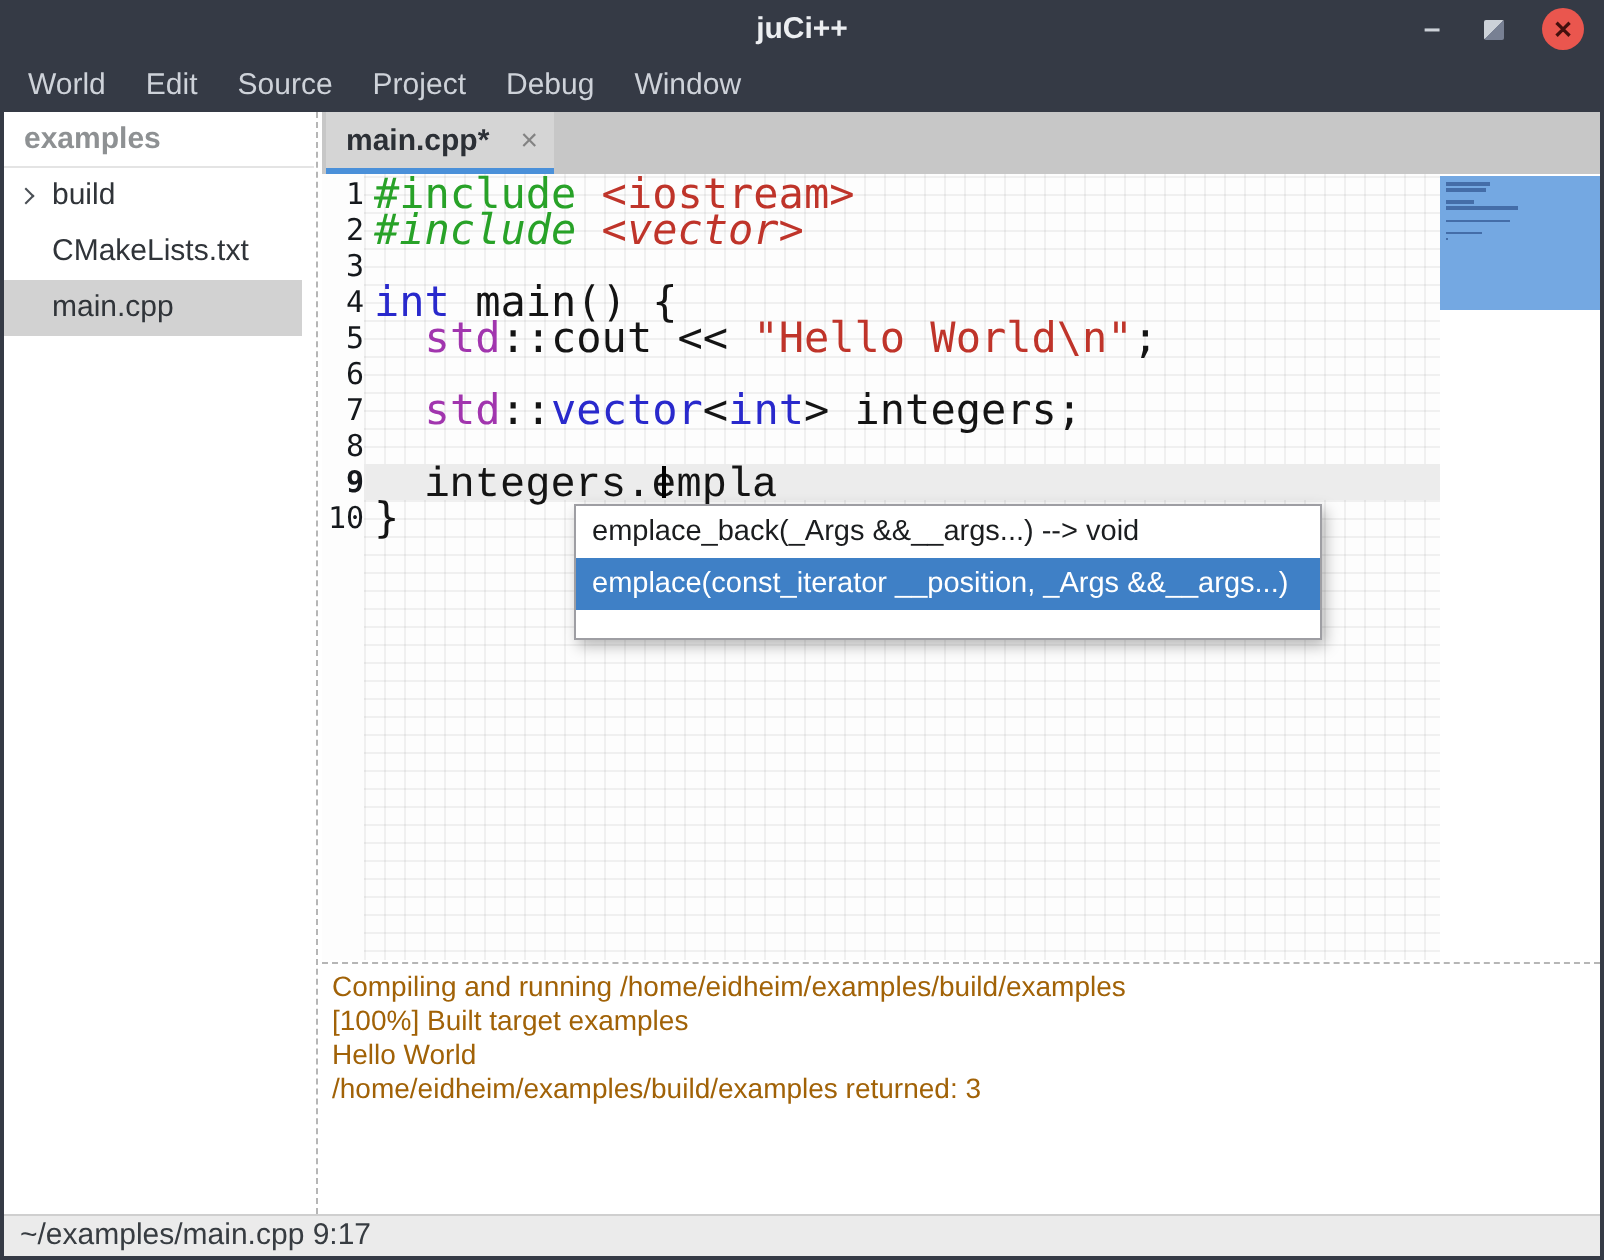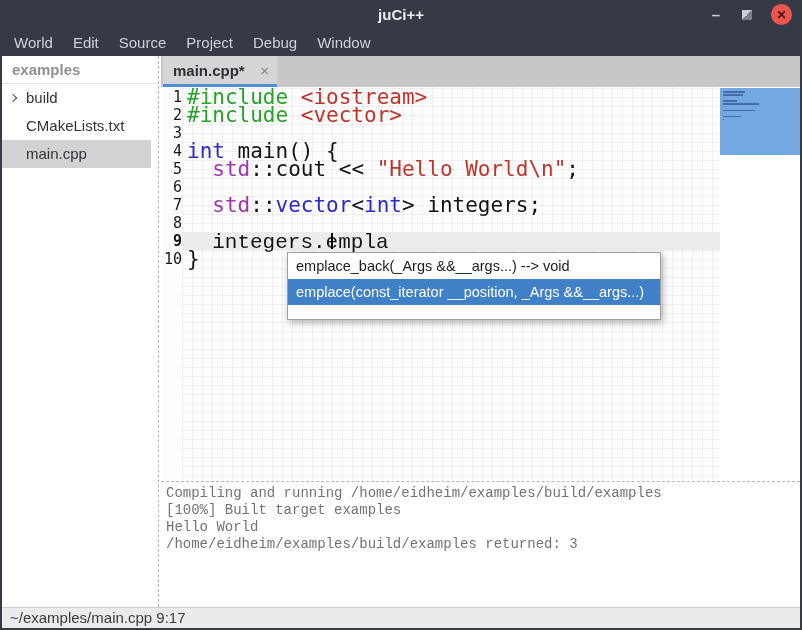--- a/index.html
+++ b/index.html
@@ -72,21 +72,21 @@
 
   .map{position:absolute;right:0;top:0;bottom:0;width:80px;background:#fff;}
   .map-slider{position:absolute;left:0;top:1px;width:100%;height:67px;background:var(--map-blue,#74a8e2);}
   .map-bar{position:absolute;left:3px;height:1.6px;background:rgba(20,50,110,.5);}
 
   .hdivider{height:3px;background:#fff;position:relative;flex:none;}
   .hdivider::after{content:"";position:absolute;top:1px;left:0;right:0;height:0;border-top:1px dashed #b6b6b6;}
 
   
   .output{flex:1;background:#fff;padding:2px 5px;overflow:hidden;}
-  .output-line{font-family:Liberation Mono, monospace;font-size:14px;line-height:17px;color:#737373;white-space:pre;}
+  .output-line{font-family:Liberation Sans, sans-serif;font-size:14px;line-height:17px;color:#a16207;white-space:pre;}
 
   
   .statusbar{position:absolute;left:2px;bottom:2px;width:798px;height:21px;background:#ebebeb;
              border-top:1px solid #cfcfcf;line-height:20px;padding-left:8px;font-size:15px;color:#373c41;}
 </style>
 </head>
 <body>
 
 <div class="app">
 
@@ -149,21 +149,21 @@
             <div class="gutter-num" style="top: 55px;">4</div>
             <div class="gutter-num" style="top: 73px;">5</div>
             <div class="gutter-num" style="top: 91px;">6</div>
             <div class="gutter-num" style="top: 109px;">7</div>
             <div class="gutter-num" style="top: 127px;">8</div>
             <div class="gutter-num current" style="top: 145px;">9</div>
             <div class="gutter-num" style="top: 163px; text-align: right;">10</div>
           </div>
         <div id="code">
             <div class="code-line" style="top: 1px;"><span style="color: rgb(40, 162, 40);">#include </span><span style="color: rgb(191, 52, 42);">&lt;iostream&gt;</span></div>
-            <div class="code-line" style="top: 19px;"><span style="color: rgb(40, 162, 40);">#include </span><span style="color: rgb(191, 52, 42);">&lt;vector&gt;</span></div>
+            <div class="code-line" style="top: 19px; font-style: italic;"><span style="color: rgb(40, 162, 40);">#include </span><span style="color: rgb(191, 52, 42);">&lt;vector&gt;</span></div>
             <div class="code-line" style="top: 37px;"></div>
             <div class="code-line" style="top: 55px;"><span style="color: rgb(41, 41, 204);">int</span><span style="color: rgb(20, 20, 20);"> main() {</span></div>
             <div class="code-line" style="top: 73px;"><span style="color: rgb(20, 20, 20);">  </span><span style="color: rgb(161, 53, 174);">std</span><span style="color: rgb(20, 20, 20);">::cout &lt;&lt; </span><span style="color: rgb(191, 52, 42);">"Hello World\n"</span><span style="color: rgb(20, 20, 20);">;</span></div>
             <div class="code-line" style="top: 91px;"></div>
             <div class="code-line" style="top: 109px;"><span style="color: rgb(20, 20, 20);">  </span><span style="color: rgb(161, 53, 174);">std</span><span style="color: rgb(20, 20, 20);">::</span><span style="color: rgb(41, 41, 204);">vector</span><span style="color: rgb(20, 20, 20);">&lt;</span><span style="color: rgb(41, 41, 204);">int</span><span style="color: rgb(20, 20, 20);">&gt; integers;</span></div>
             <div class="code-line" style="top: 127px;"></div>
             <div class="code-line" style="top: 145px;"><span style="color: rgb(20, 20, 20); font-family: Liberation Mono, monospace;">  integers.empla</span></div>
             <div class="code-line" style="top: 163px;"><span style="color: rgb(20, 20, 20);">}</span></div>
           </div>
         <div class="caret"></div>

